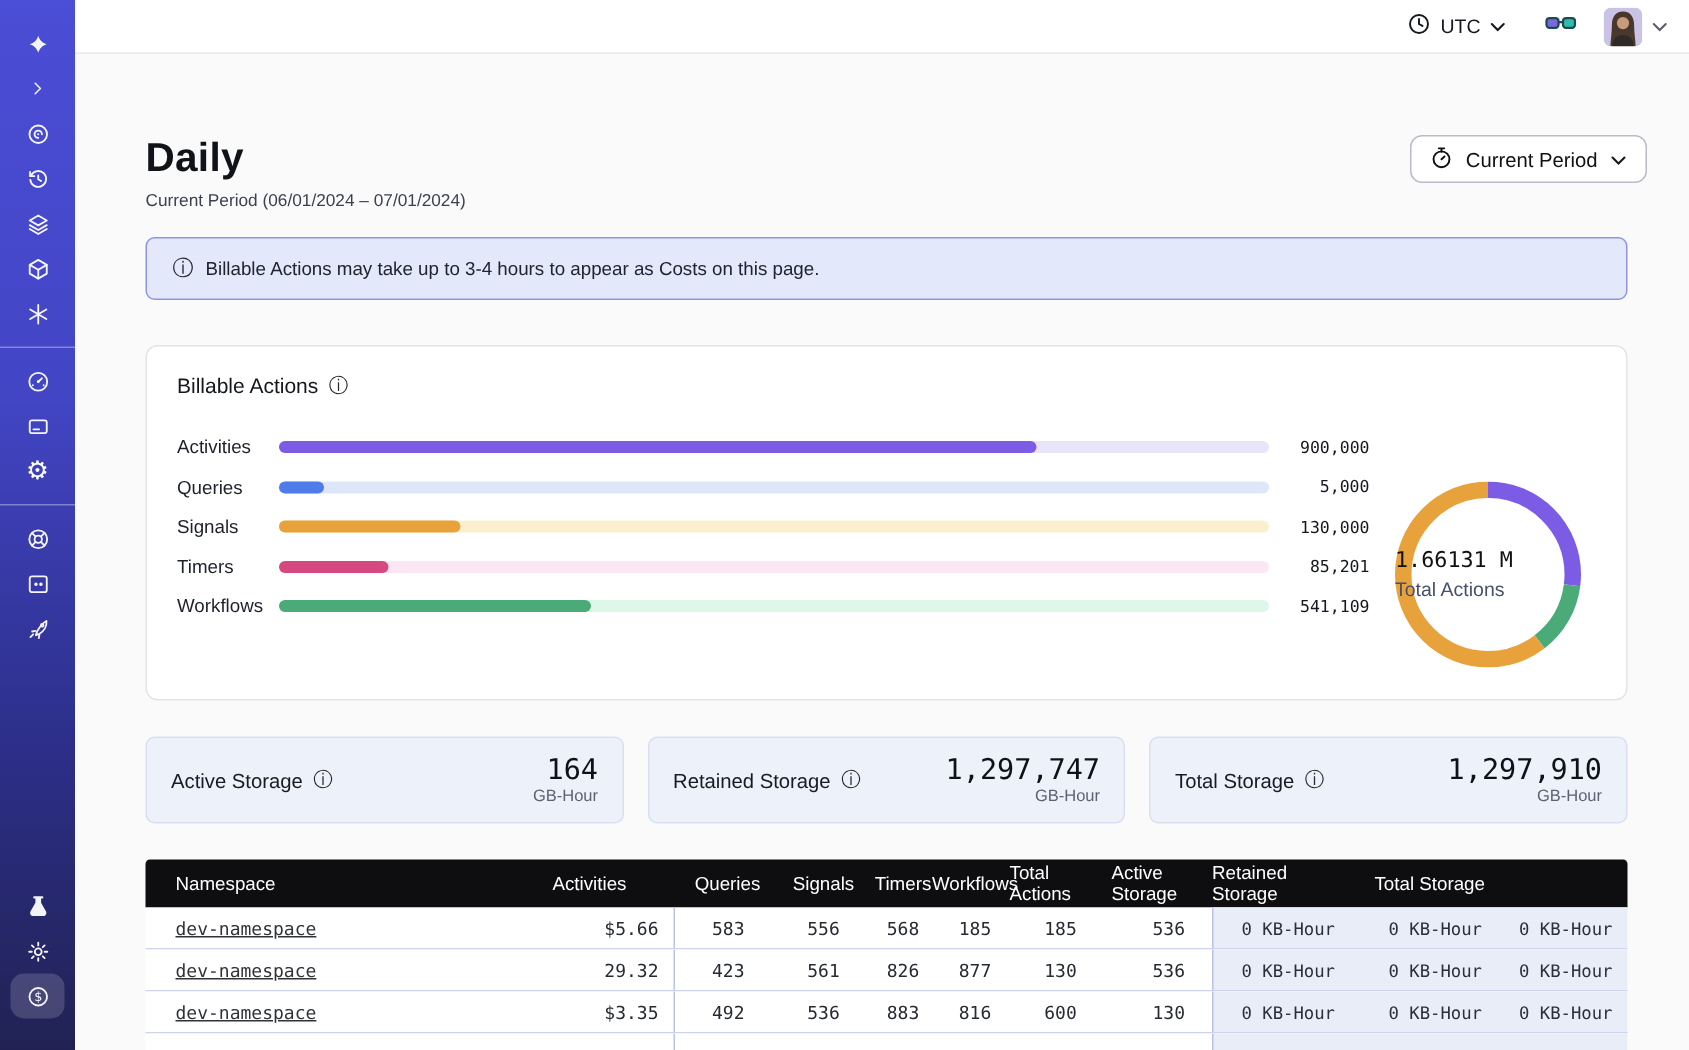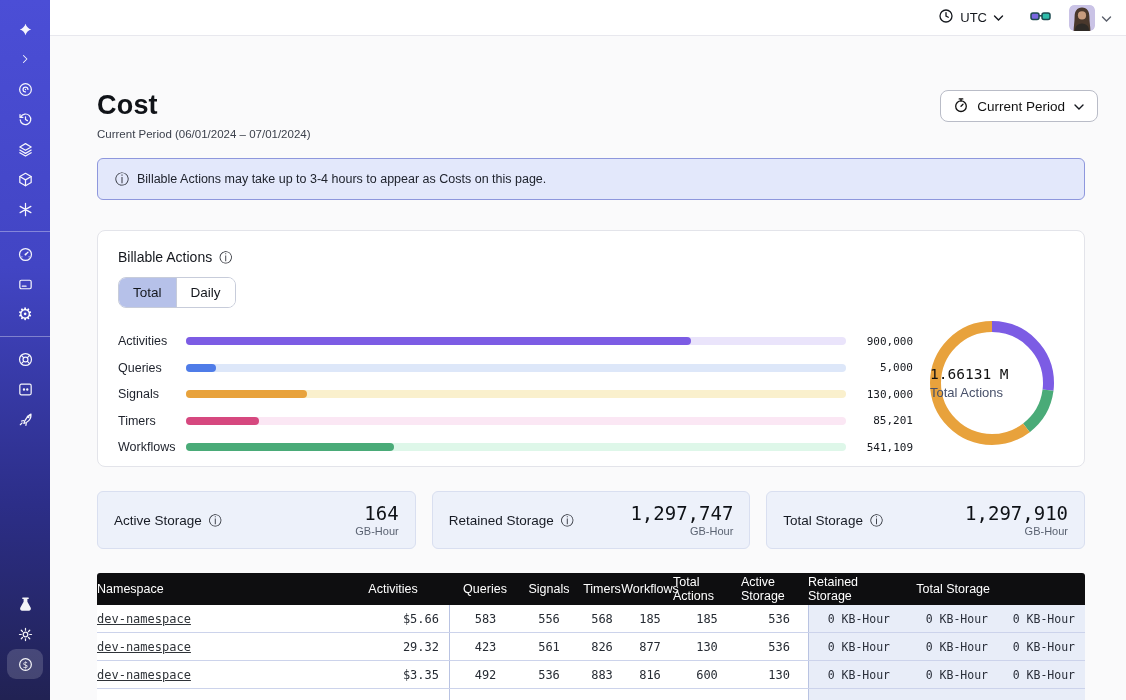--- a/index.html
+++ b/index.html
@@ -70,21 +70,21 @@
   .s-value { font-family:"DejaVu Sans Mono",monospace; font-size:19px; color:#0e1116; line-height:1.1; }
   .s-unit { font-size:11px; color:#5b6372; margin-top:1px; }
 
   
   .table { margin-top:24px; }
   .t-row { display:grid; grid-template-columns:240px 112px 72px 56px 50px 46px 68px 67px 92px 98px 87px; }
   .t-head { background:#0e0e10; height:32px; border-radius:3px 3px 0 0; }
   .t-head .cell { color:#fff; font-size:12.5px; font-weight:500; }
   .t-body .t-row { height:28px; background:#fff; border-bottom:1px solid #ccd3eb; }
   .cell { display:flex; align-items:center; font-size:12px; }
-  .al { justify-content:flex-start; }
+  .al { justify-content:flex-start; padding-left:20px; }
   .ar { justify-content:flex-end; padding-right:10px; }
   .ac { justify-content:center; }
   .c-ta { justify-content:flex-end; padding-right:18px; }
   .t-body .c-ns a { font-family:"DejaVu Sans Mono",monospace; font-size:12px; color:#2f3338; text-decoration:underline; cursor:pointer; }
   .t-body .num { font-family:"DejaVu Sans Mono",monospace; font-size:12px; color:#262b33; }
   .v1 { border-left:1px solid #b9c3e2; }
   .t-body .store { background:#e8edf8; font-family:"DejaVu Sans Mono",monospace; font-size:11.5px; color:#2a2f3a; }
   .t-head .store { padding-right:8px; }
 </style>
 </head>
@@ -266,21 +266,21 @@
       <svg width="11" height="8" viewBox="0 0 11 8" fill="none" stroke="#5a5f6b" stroke-width="1.4" stroke-linecap="round">
           <polyline points="1.5,2 5.5,6 9.5,2"></polyline>
         </svg>
     </span>
   </div>
 </header>
 
 <main class="main">
   <div class="content">
 
-    <h1 class="page-title">Cost</h1>
+    <h1 class="page-title">Daily</h1>
     <div class="page-sub">Current Period (06/01/2024 – 07/01/2024)</div>
 
     <button class="period-btn">
       <span class="icon">
         <svg width="16" height="16" viewBox="0 0 16 16" fill="none" stroke="#111" stroke-width="1.3" stroke-linecap="round">
             <circle cx="8" cy="9.2" r="5.3"></circle>
             <path d="M8 2.2v1.9M6.2 1.9h3.6M8 9.2l2-1.9"></path>
           </svg>
       </span>
       <span>Current Period</span>
@@ -294,24 +294,20 @@
     <div class="banner">
       <span class="info-glyph">ⓘ</span>
       <span>Billable Actions may take up to 3-4 hours to appear as Costs on this page.</span>
     </div>
 
     <section class="card">
       <div class="card-title">
         <span>Billable Actions</span>
         <span class="info-glyph" style="font-size:13px;">ⓘ</span>
       </div>
-      <div class="tabs" id="tabs">
-          <div class="tab active">Total</div>
-          <div class="tab">Daily</div>
-        </div>
       <div class="bars" id="bars">
           <div class="bar-row">
             <span class="bar-label">Activities</span>
             <div class="bar-track" style="background: rgb(234, 228, 251);">
               <div class="bar-fill" style="width: 76.5%; background: rgb(124, 92, 228);"></div>
             </div>
             <span class="bar-value">900,000</span>
           </div>
           <div class="bar-row">
             <span class="bar-label">Queries</span>

